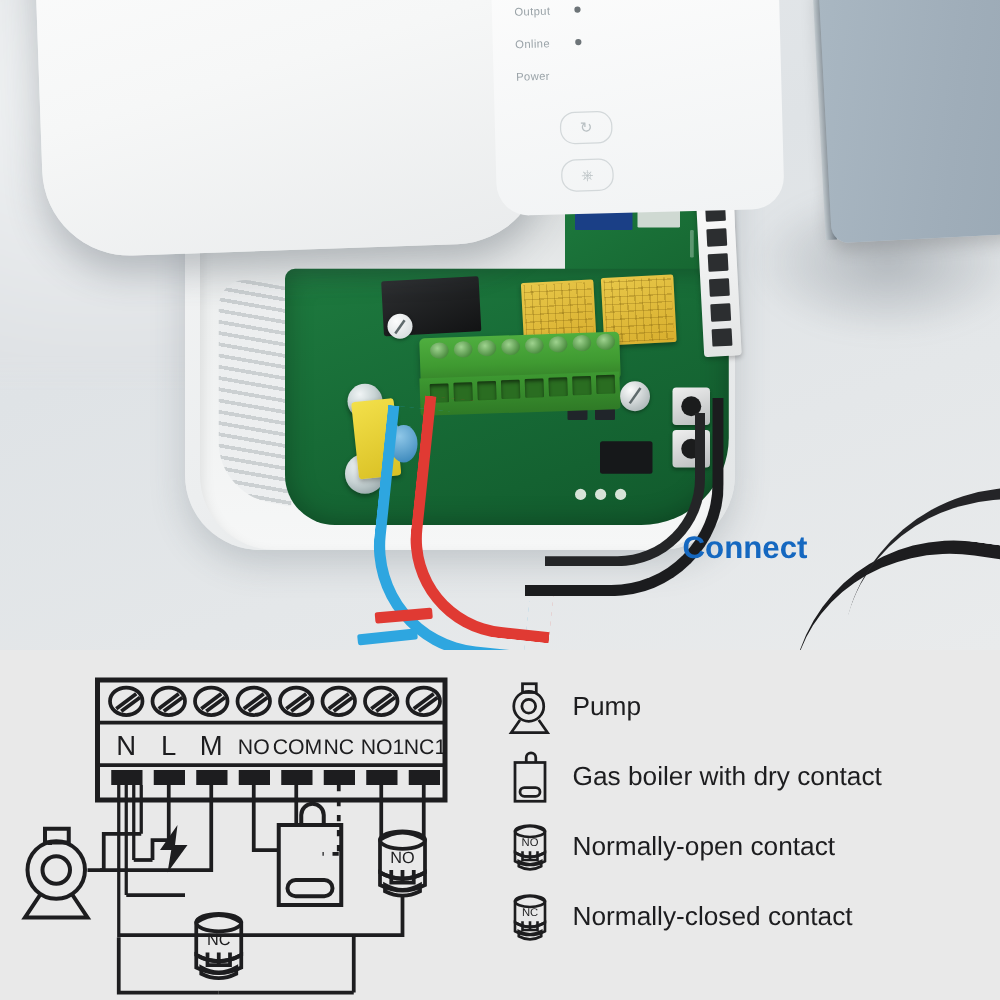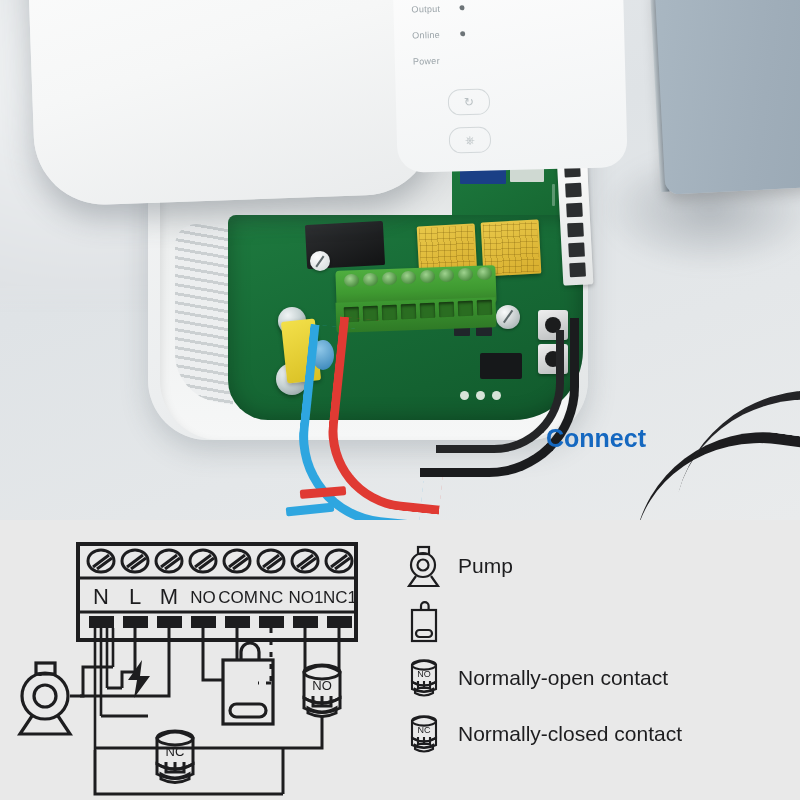--- a/index.html
+++ b/index.html
@@ -412,20 +412,21 @@
     </div>
 
     <div class="legend-row">
       <svg class="legend-ico" viewBox="0 0 40 46">
         <g fill="none" stroke="#1d1d1f" stroke-width="2.2">
           <rect x="8" y="11" width="24" height="31"></rect>
           <path d="M17 11 V7 a3.8 3.8 0 0 1 7.6 0 V11"></path>
           <rect x="12" y="31" width="16" height="7" rx="3.5"></rect>
         </g>
       </svg>
+      <span class="legend-text">Gas boiler with dry contact</span>
     </div>
 
     <div class="legend-row">
       <svg class="legend-ico" viewBox="0 0 40 46">
         <g fill="none" stroke="#1d1d1f" stroke-width="2.1">
           <path d="M8 10 q12 -8 24 0 v17 q-12 7 -24 0 Z"></path>
           <ellipse cx="20" cy="10" rx="12" ry="4.6"></ellipse>
           <path d="M8 27 q12 7 24 0 v7 q-12 6 -24 0 Z"></path>
           <path d="M14 26 v7 h12 v-7 M20 26 v7"></path>
           <path d="M11 34 q9 5 18 0 v4 q-9 5 -18 0 Z"></path>

